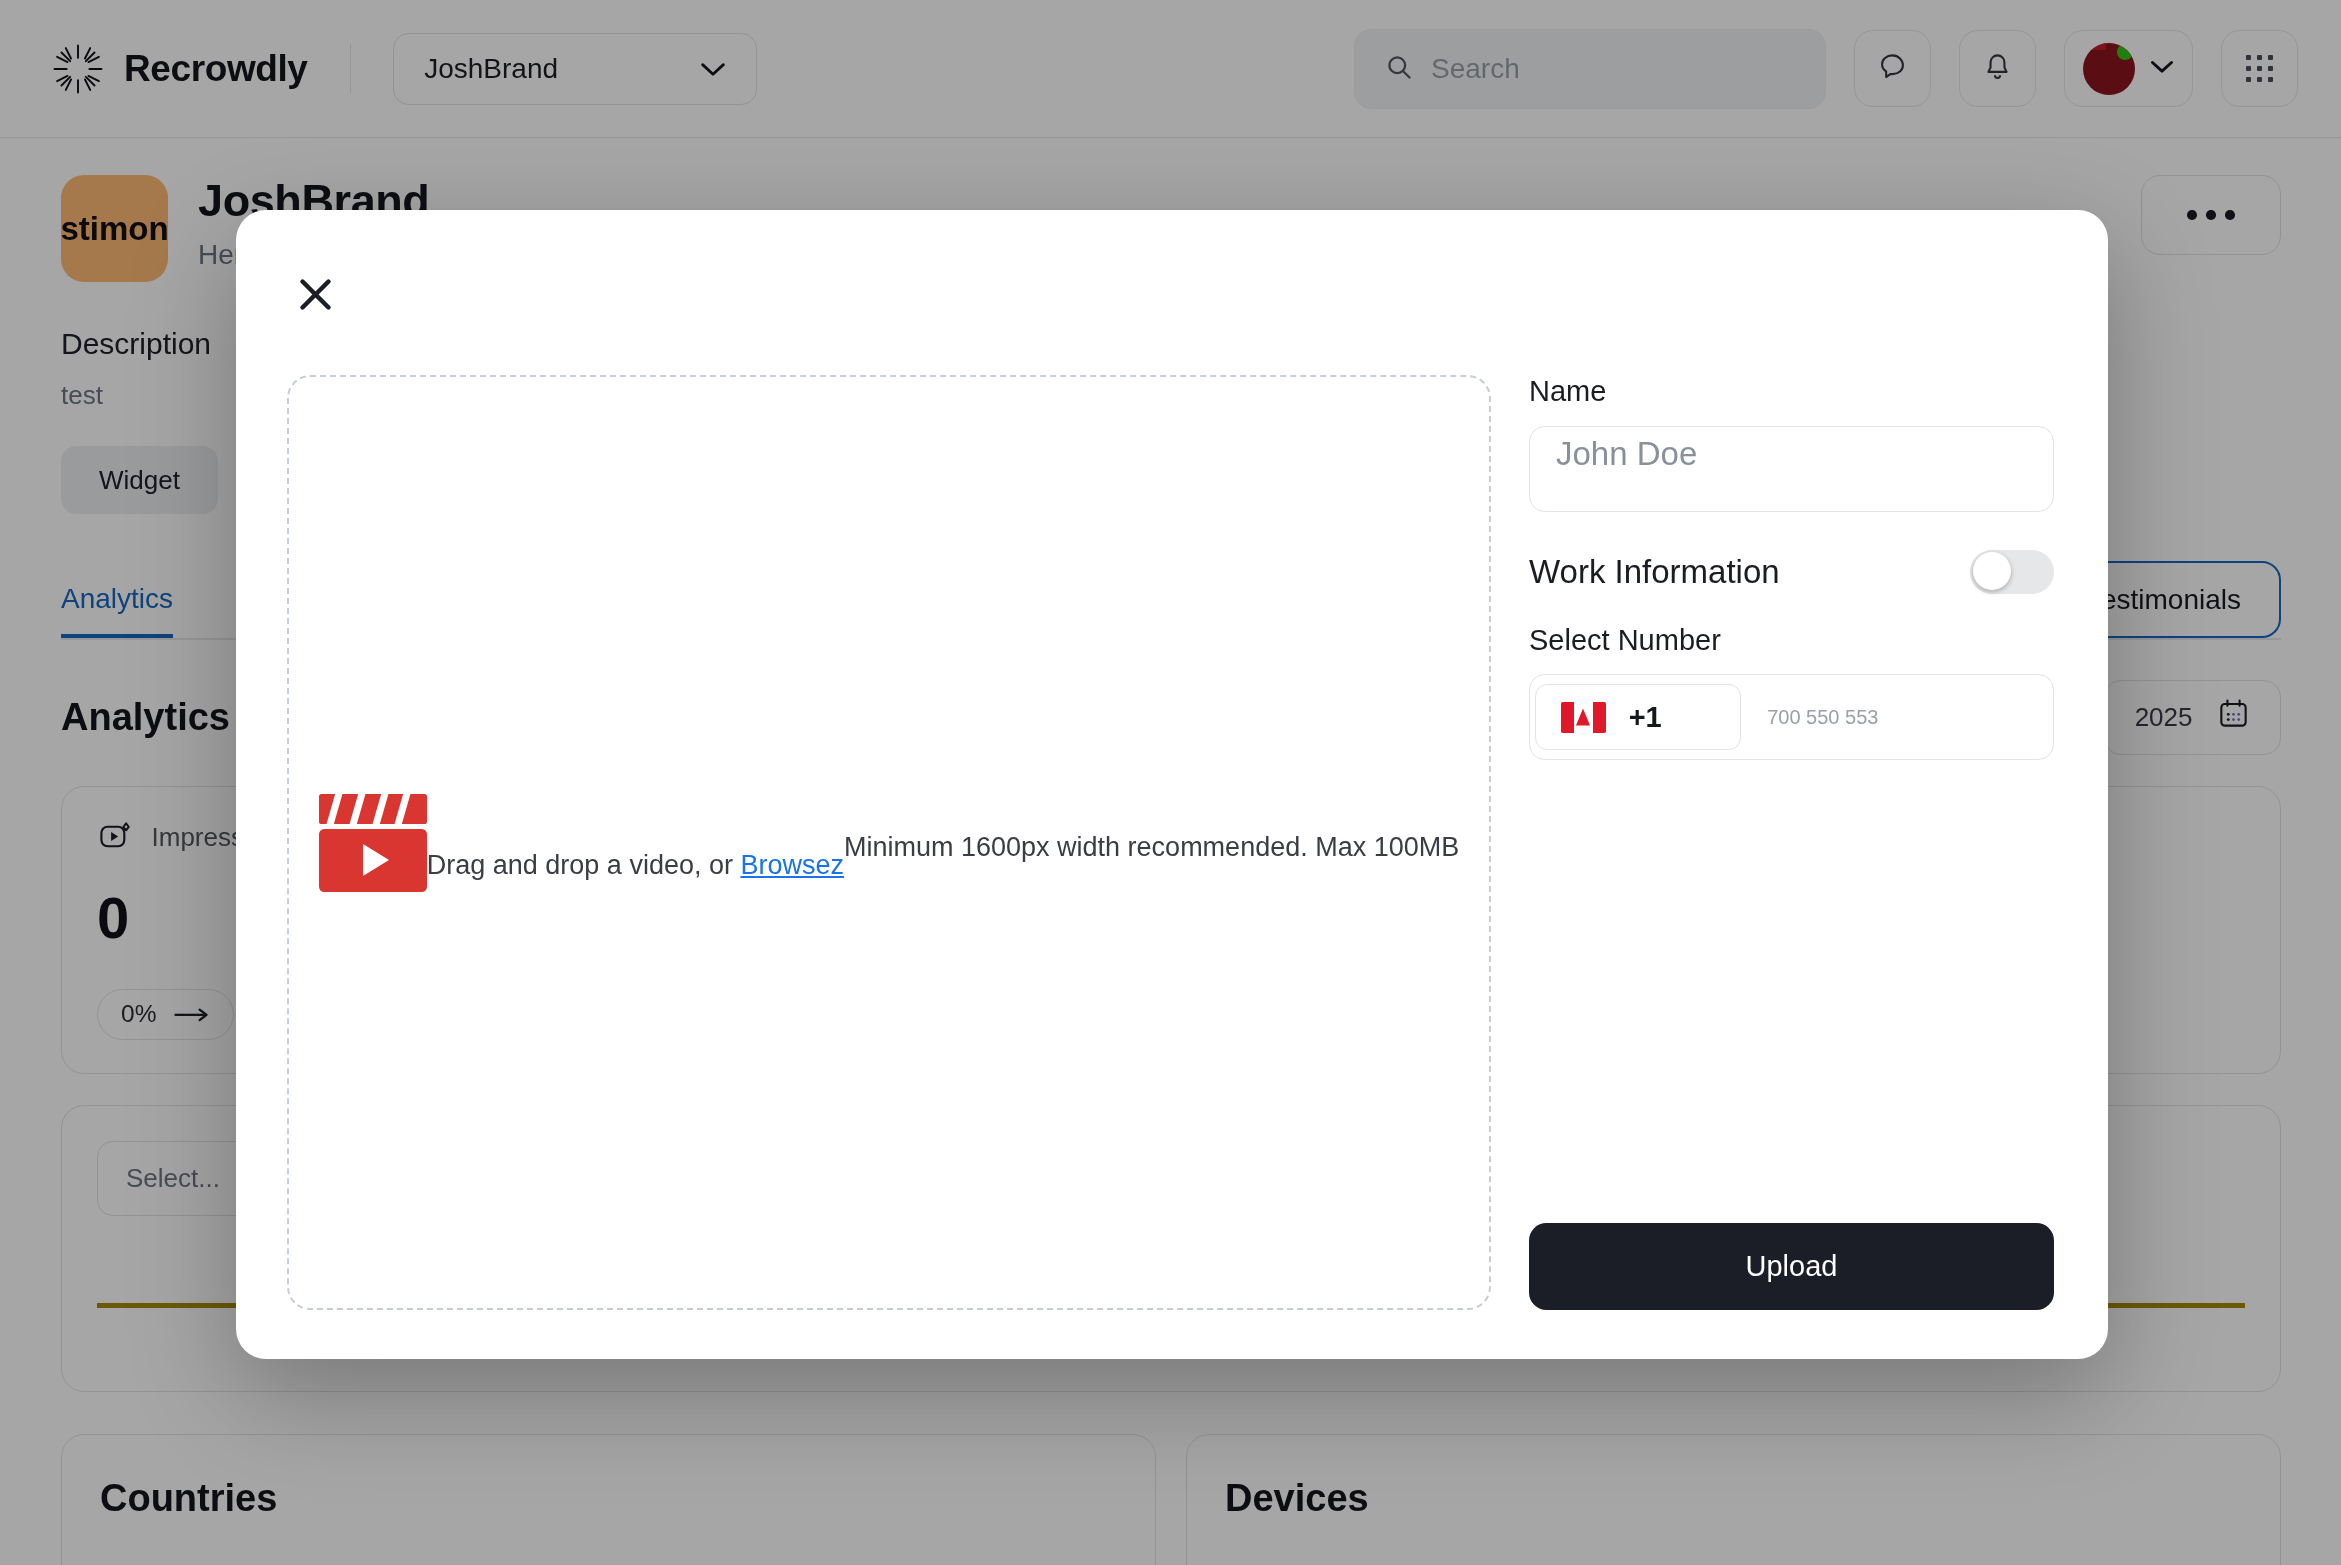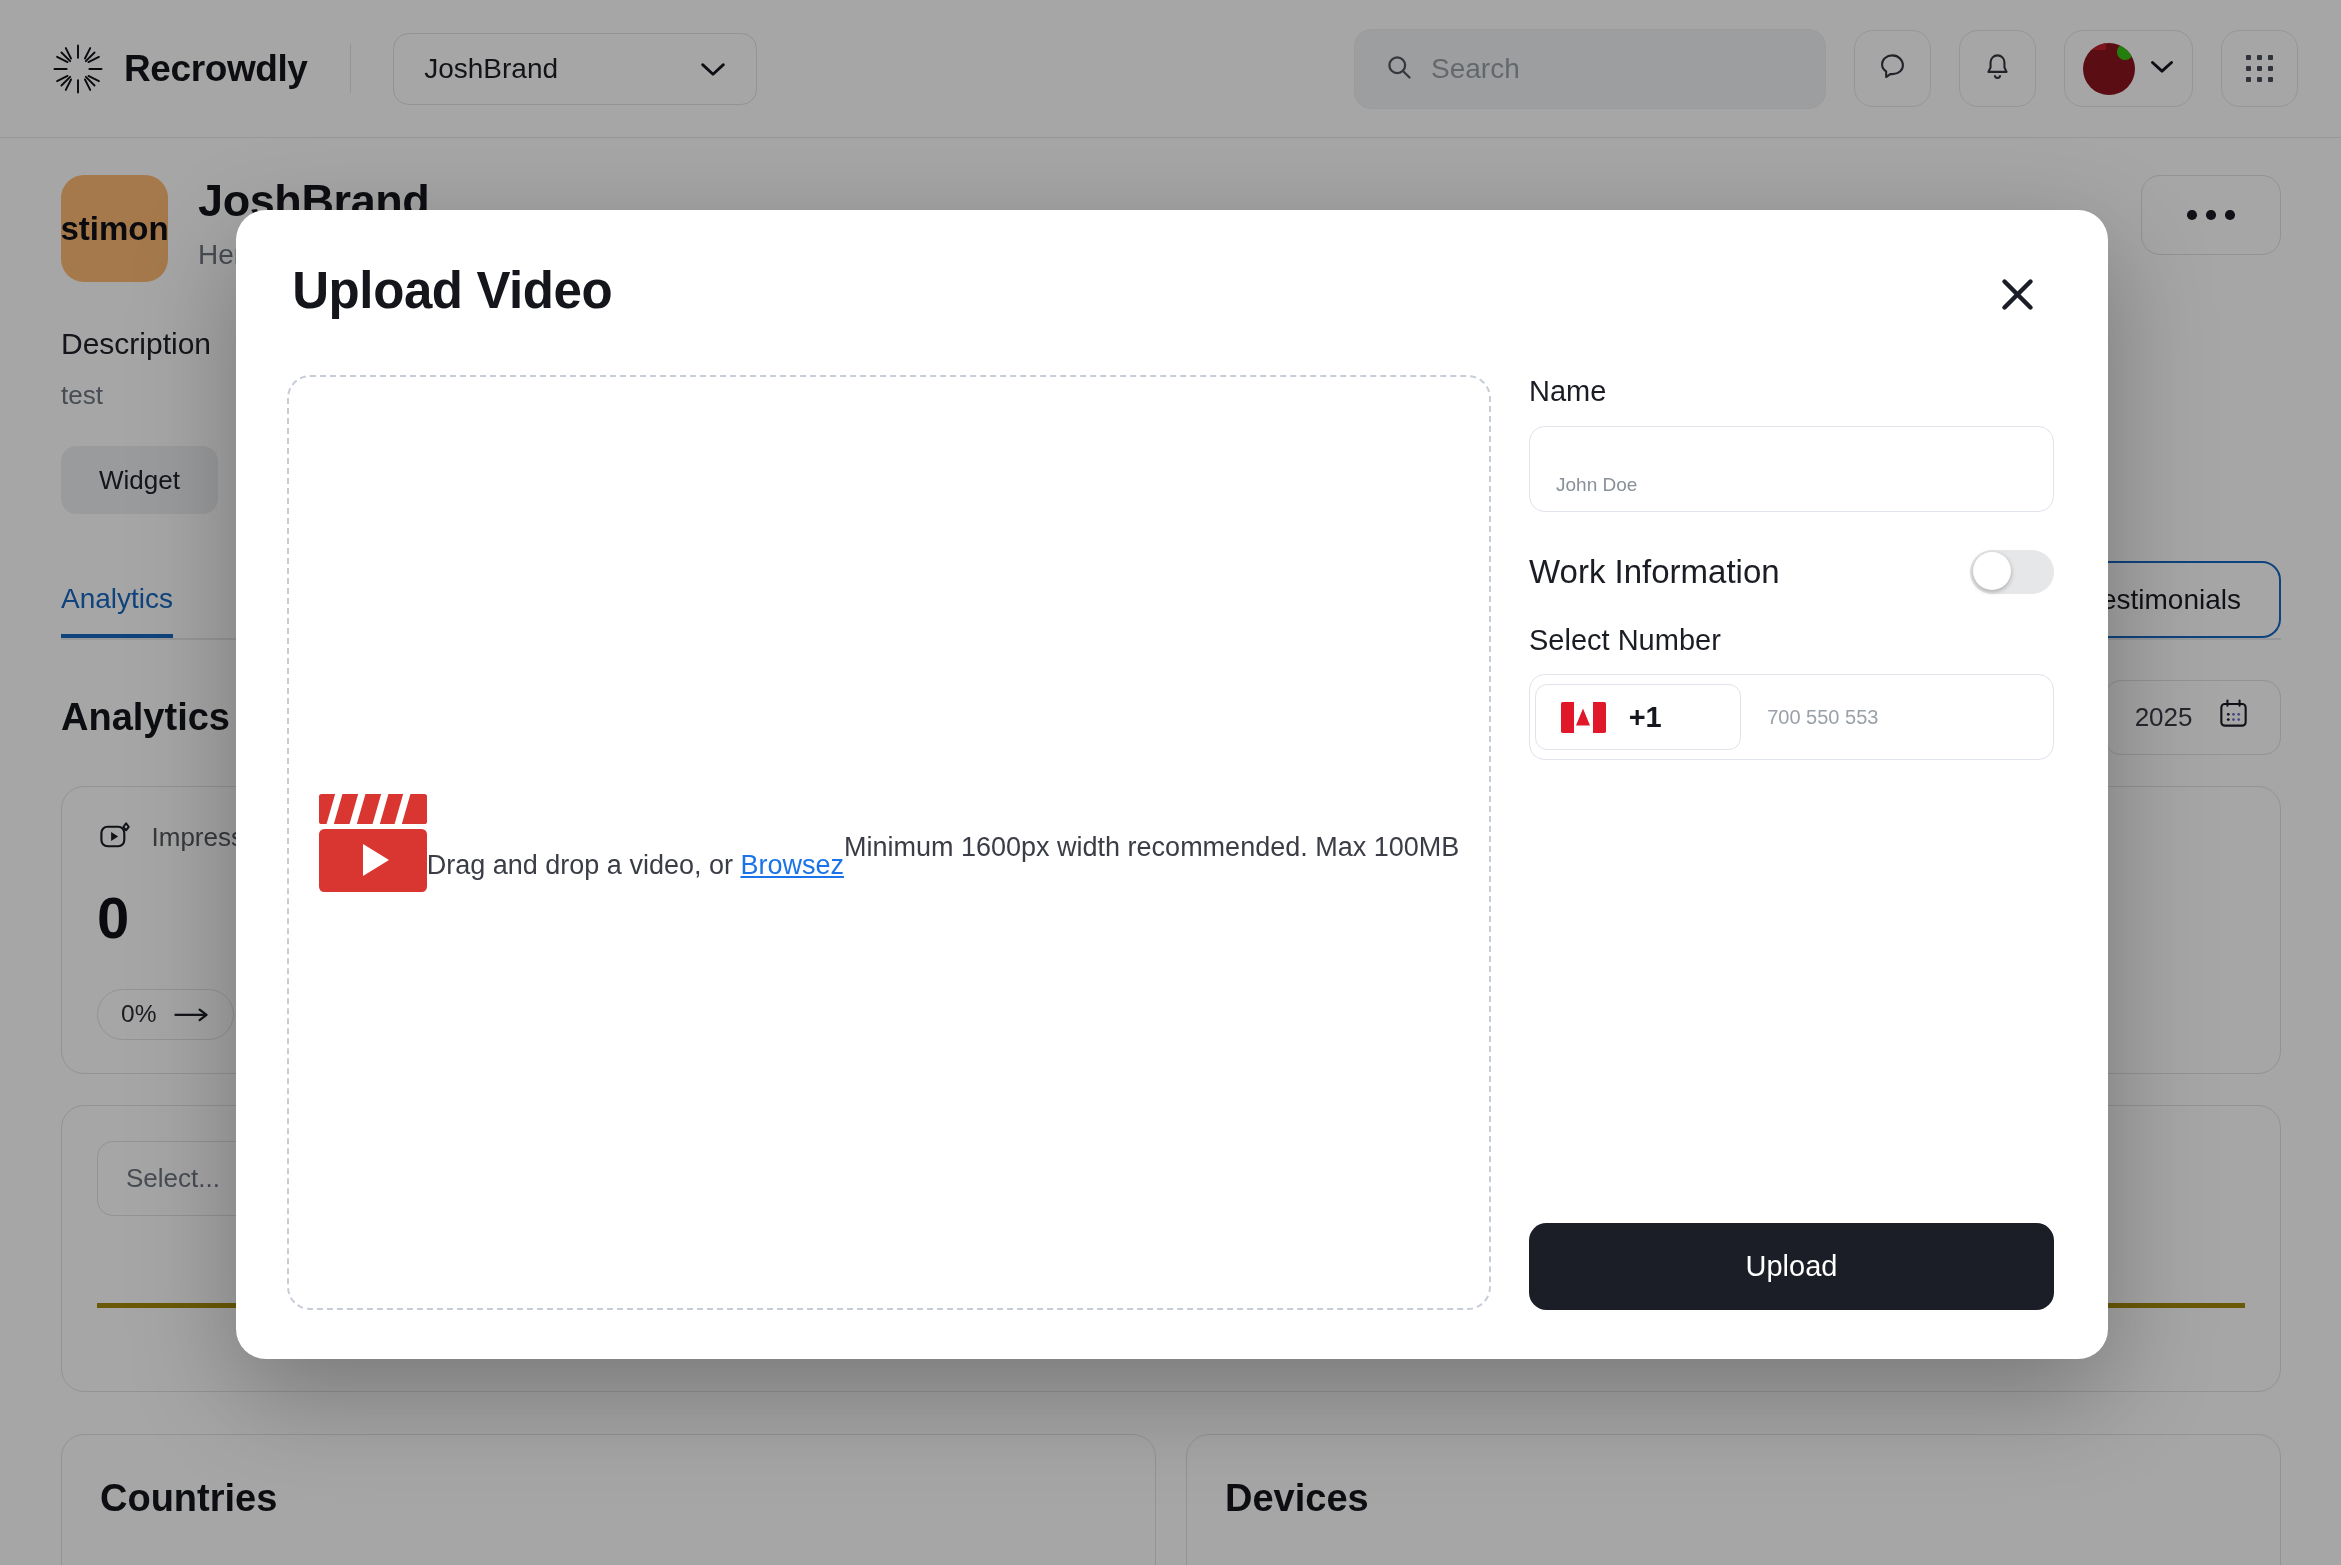--- a/index.html
+++ b/index.html
@@ -214,22 +214,22 @@
     margin-left: 7px;
   }
   .dz-line1 { margin-top: 45px; font-size: 27px; color: #3a3d45; }
   .dz-link { color: #1a73e8; text-decoration: underline; }
   .dz-line2 { margin-top: 10.5px; font-size: 27px; color: #3a3d45; }
 
   .form-col { flex: 1; display: flex; flex-direction: column; }
   .f-label { font-size: 29px; color: #1b1d24; }
   .f-input {
     margin-top: 17.5px; height: 86px; border: 1.7px solid #dfe3ea; border-radius: 15.7px;
-    display: flex; align-items: flex-end; padding: 15px 26px;
-    font-size: 19px; color: #8a9099;
+    display: flex; align-items: flex-start; padding: 8px 26px;
+    font-size: 33px; color: #8a9099;
   }
   .work-row {
     margin-top: 38px; display: flex; align-items: center; justify-content: space-between;
   }
   .work-label { font-size: 33px; color: #1b1d24; }
   .toggle {
     width: 84px; height: 44px; border-radius: 23px; background: #e6e7e9; position: relative;
   }
   .toggle .knob {
     position: absolute; left: 2.6px; top: 2.6px; width: 38px; height: 38px; border-radius: 50%;
@@ -468,21 +468,20 @@
         <div class="bottom-title">Devices</div>
       </div>
     </div>
   </div>
 </div>
 
 <div id="dim-layer"></div>
 
 <div class="modal">
   <div class="modal-head">
-    <div class="modal-title">Upload Video</div>
     <div class="close-x">
       <span>
         <svg width="45" height="45" viewBox="0 0 52 52">
             <line x1="11" y1="11" x2="41" y2="41" stroke="#1b1d27" stroke-width="5.2" stroke-linecap="round"></line>
             <line x1="41" y1="11" x2="11" y2="41" stroke="#1b1d27" stroke-width="5.2" stroke-linecap="round"></line>
           </svg>
       </span>
     </div>
   </div>
 

